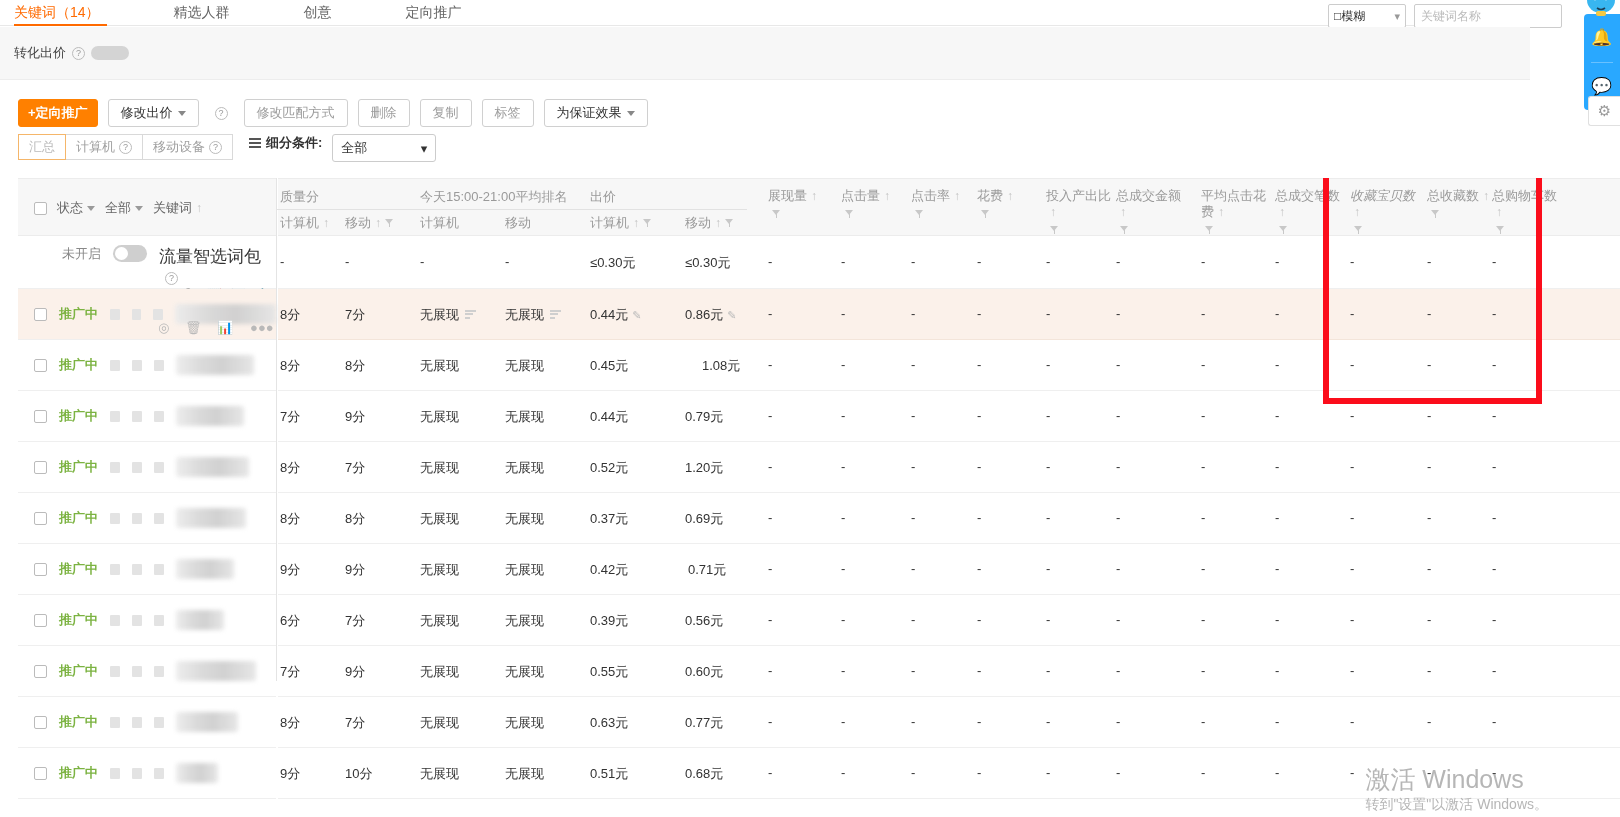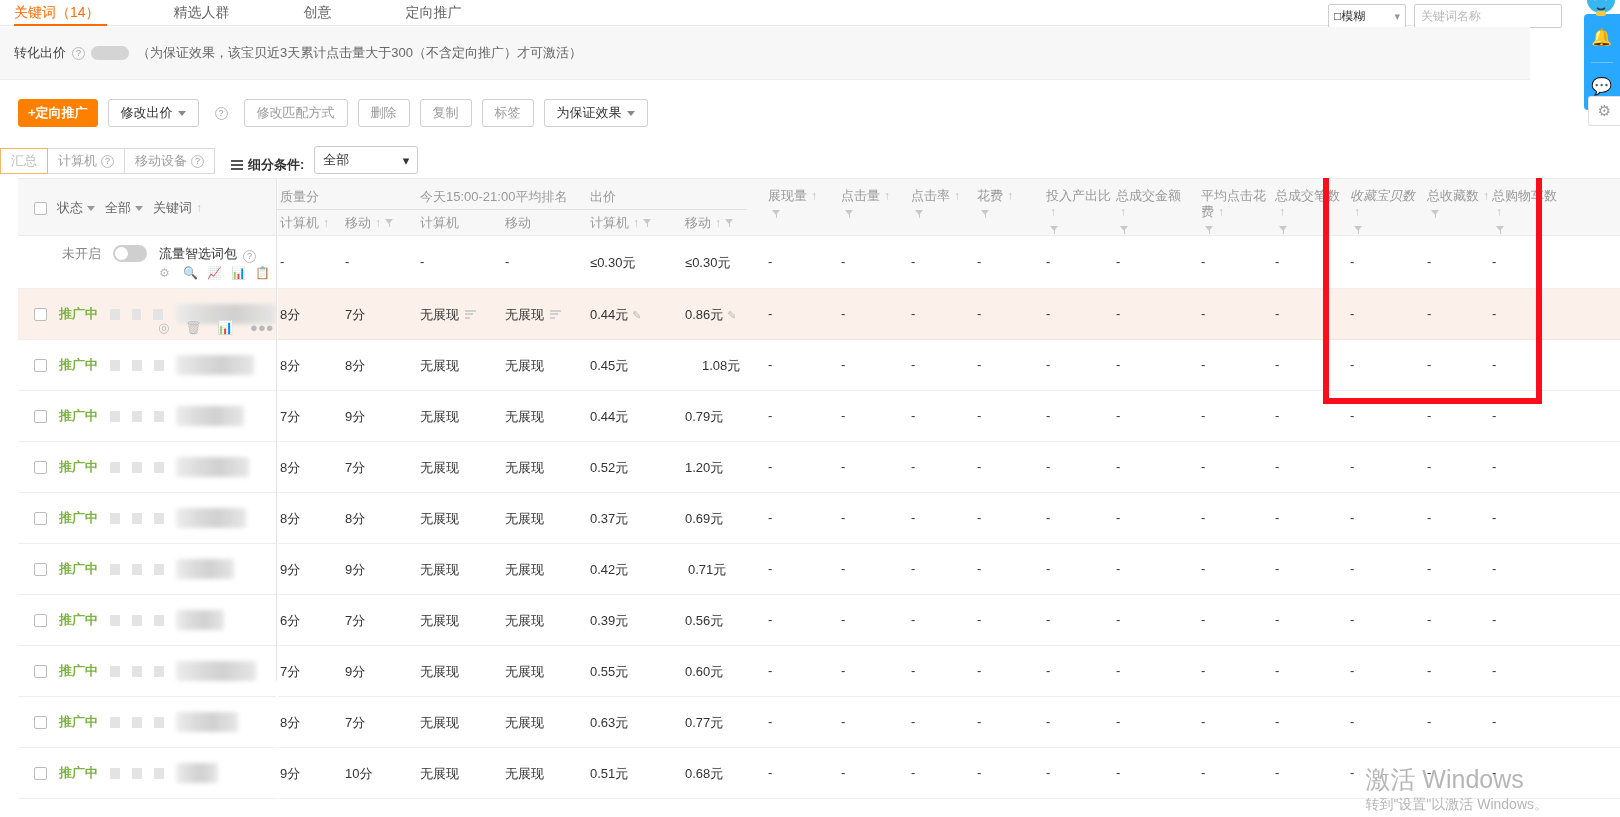--- a/index.html
+++ b/index.html
@@ -112,21 +112,21 @@
   .caret {
     display: inline-block; margin-left: 5px;
     border-left: 4px solid transparent; border-right: 4px solid transparent;
     border-top: 5px solid #888;
   }
 
   
   .segrow {
     position: absolute; left: 0; top: 134px;
     width: 1530px; height: 40px;
-    display: flex; align-items: flex-end; 
+    display: flex; align-items: flex-start; padding-left: 18px;
   }
   .seg {
     height: 26px; border: 1px solid #d9d9d9; border-left: none;
     background: #fff; color: #a0a0a0; font-size: 13px;
     display: inline-flex; align-items: center; padding: 0 10px;
     cursor: pointer;
   }
   .seg:first-child { border-left: 1px solid #d9d9d9; }
   .seg.active { color: #b9b9b9; background: #fff; border-color: #f5b66a; }
   .seg .q-icon { margin: 0 0 0 4px; }
@@ -234,21 +234,21 @@
     filter: blur(2.2px); opacity: .95;
   }
   .toggle-off {
     width: 34px; height: 17px; border-radius: 9px; background: #cfcfcf;
     position: relative; display: inline-block; cursor: pointer; flex: none;
   }
   .toggle-off::after {
     content: ""; position: absolute; left: 2px; top: 2px;
     width: 13px; height: 13px; border-radius: 50%; background: #fff;
   }
-  .pkg-label { font-size: 13px; color: #333; }
+  .pkg-label { font-size: 17px; color: #333; }
   .icon-strip { display: flex; gap: 11px; margin-top: 4px; }
   .ico { width: 13px; height: 13px; color: #b9b9b9; font-size: 12px; line-height: 13px; cursor: pointer; }
   .hover-actions {
     position: absolute; left: 140px; bottom: 4px;
     display: flex; gap: 16px; color: #b9b9b9; font-size: 13px;
   }
 
   
   .cell {
     position: absolute; font-size: 13px; color: #333;
@@ -325,21 +325,20 @@
       <span>□模糊</span>
       <span class="cv">▾</span>
     </div>
     <input class="kw-input" type="text" placeholder="关键词名称" style="">
   </div>
 
   <div class="convbar">
     <span class="lbl">转化出价</span>
     <span class="q-icon">?</span>
     <span class="mini-switch"></span>
-    <span class="hint">（为保证效果，该宝贝近3天累计点击量大于300（不含定向推广）才可激活）</span>
   </div>
 
   <div class="toolbar">
     <div class="btn primary">+定向推广</div>
     <div class="btn dark">
       <span>修改出价</span>
       <span class="caret"></span>
     </div>
     <span class="q-icon">?</span>
     <div class="btn">修改匹配方式</div>

